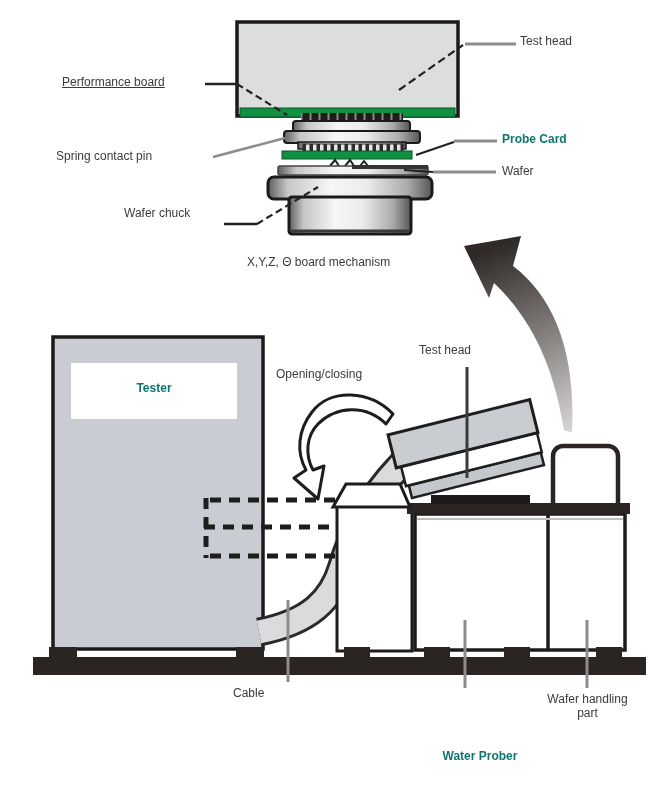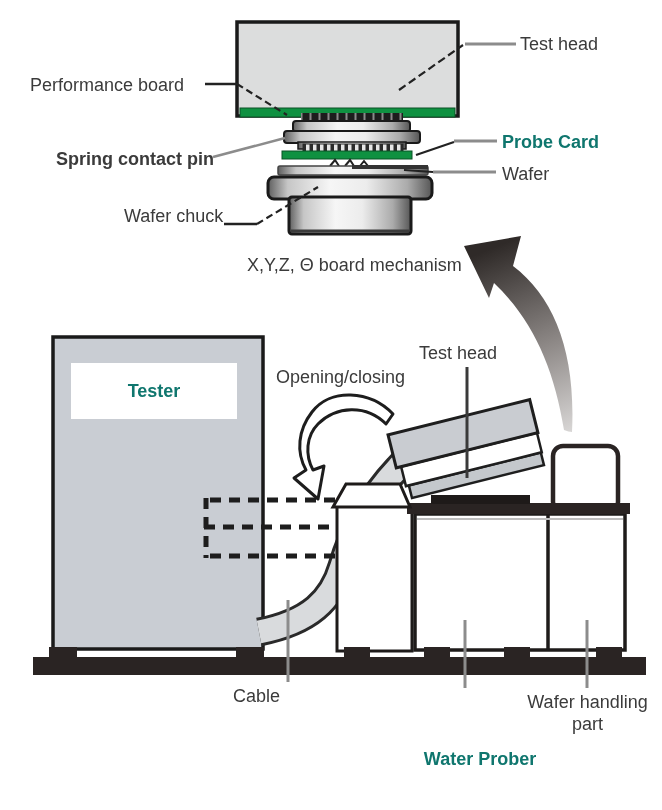--- a/index.html
+++ b/index.html
@@ -1,19 +1,19 @@
 <!DOCTYPE html>
 <html><head>
 <meta charset="utf-8">
 <style>
   html,body{margin:0;padding:0;background:#fff;}
   #stage{position:relative;width:662px;height:810px;background:#fff;overflow:hidden;
          font-family:"Liberation Sans",sans-serif;}
   #art{position:absolute;left:0;top:0;}
-  .lbl{position:absolute;font-size:18px;line-height:1.2;color:#3b3b3b;white-space:nowrap;}
+  .lbl{position:absolute;font-size:12px;line-height:1.2;color:#3b3b3b;white-space:nowrap;}
   .orange{color:#0f766e;font-weight:700;}
   .center{text-align:center;white-space:normal;}
 </style>
 </head>
 <body>
 
 <div id="stage">
 
 <svg id="art" width="662" height="810" viewBox="0 0 662 810">
   <defs>
@@ -115,22 +115,22 @@
     <rect x="596" y="647" width="26" height="11" fill="#2a2423"></rect>
     <rect x="33" y="657" width="613" height="18" fill="#2a2423"></rect>
 
     <line x1="288" y1="600" x2="288" y2="682" stroke="#8c8c8c" stroke-width="3"></line>
     <line x1="465" y1="620" x2="465" y2="688" stroke="#8c8c8c" stroke-width="3"></line>
     <line x1="587" y1="620" x2="587" y2="688" stroke="#8c8c8c" stroke-width="3"></line>
   </g>
 </svg>
 
   <div class="lbl" style="left:520px;top:34px;">Test head</div>
-  <div class="lbl" style="left:30px;top:75px;">Performance board</div>
-  <div class="lbl" style="left:56px;top:149px;font-weight:bold;">Spring contact pin</div>
+  <div class="lbl" style="left:62px;top:75px;text-decoration:underline;">Performance board</div>
+  <div class="lbl" style="left:56px;top:149px;">Spring contact pin</div>
   <div class="lbl orange" style="left:502px;top:132px;">Probe Card</div>
   <div class="lbl" style="left:502px;top:164px;">Wafer</div>
   <div class="lbl" style="left:124px;top:206px;">Wafer chuck</div>
   <div class="lbl" style="left:247px;top:255px;">X,Y,Z, Θ board mechanism</div>
 
   <div class="lbl" style="left:276px;top:367px;">Opening/closing</div>
   <div class="lbl orange center" style="left:71px;top:381px;width:166px;">Tester</div>
   <div class="lbl" style="left:419px;top:343px;">Test head</div>
   <div class="lbl" style="left:233px;top:686px;">Cable</div>
 

